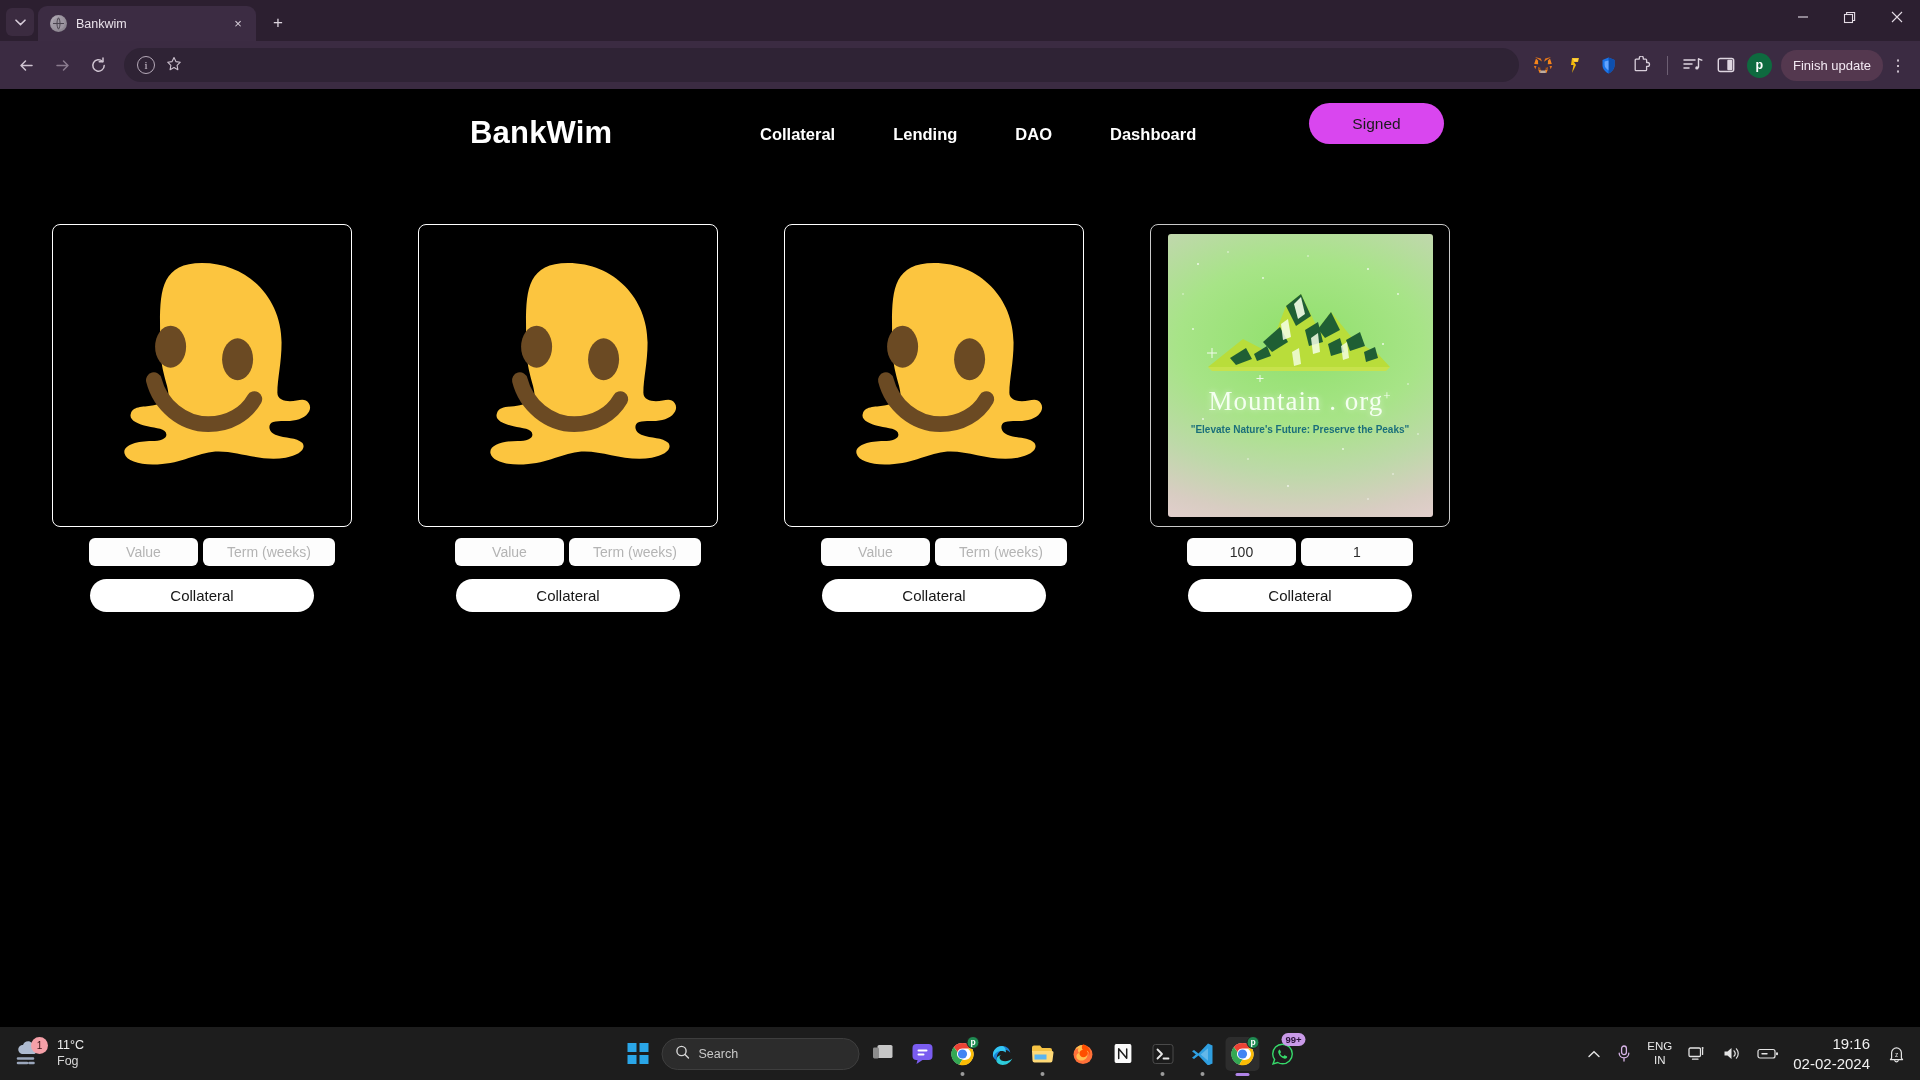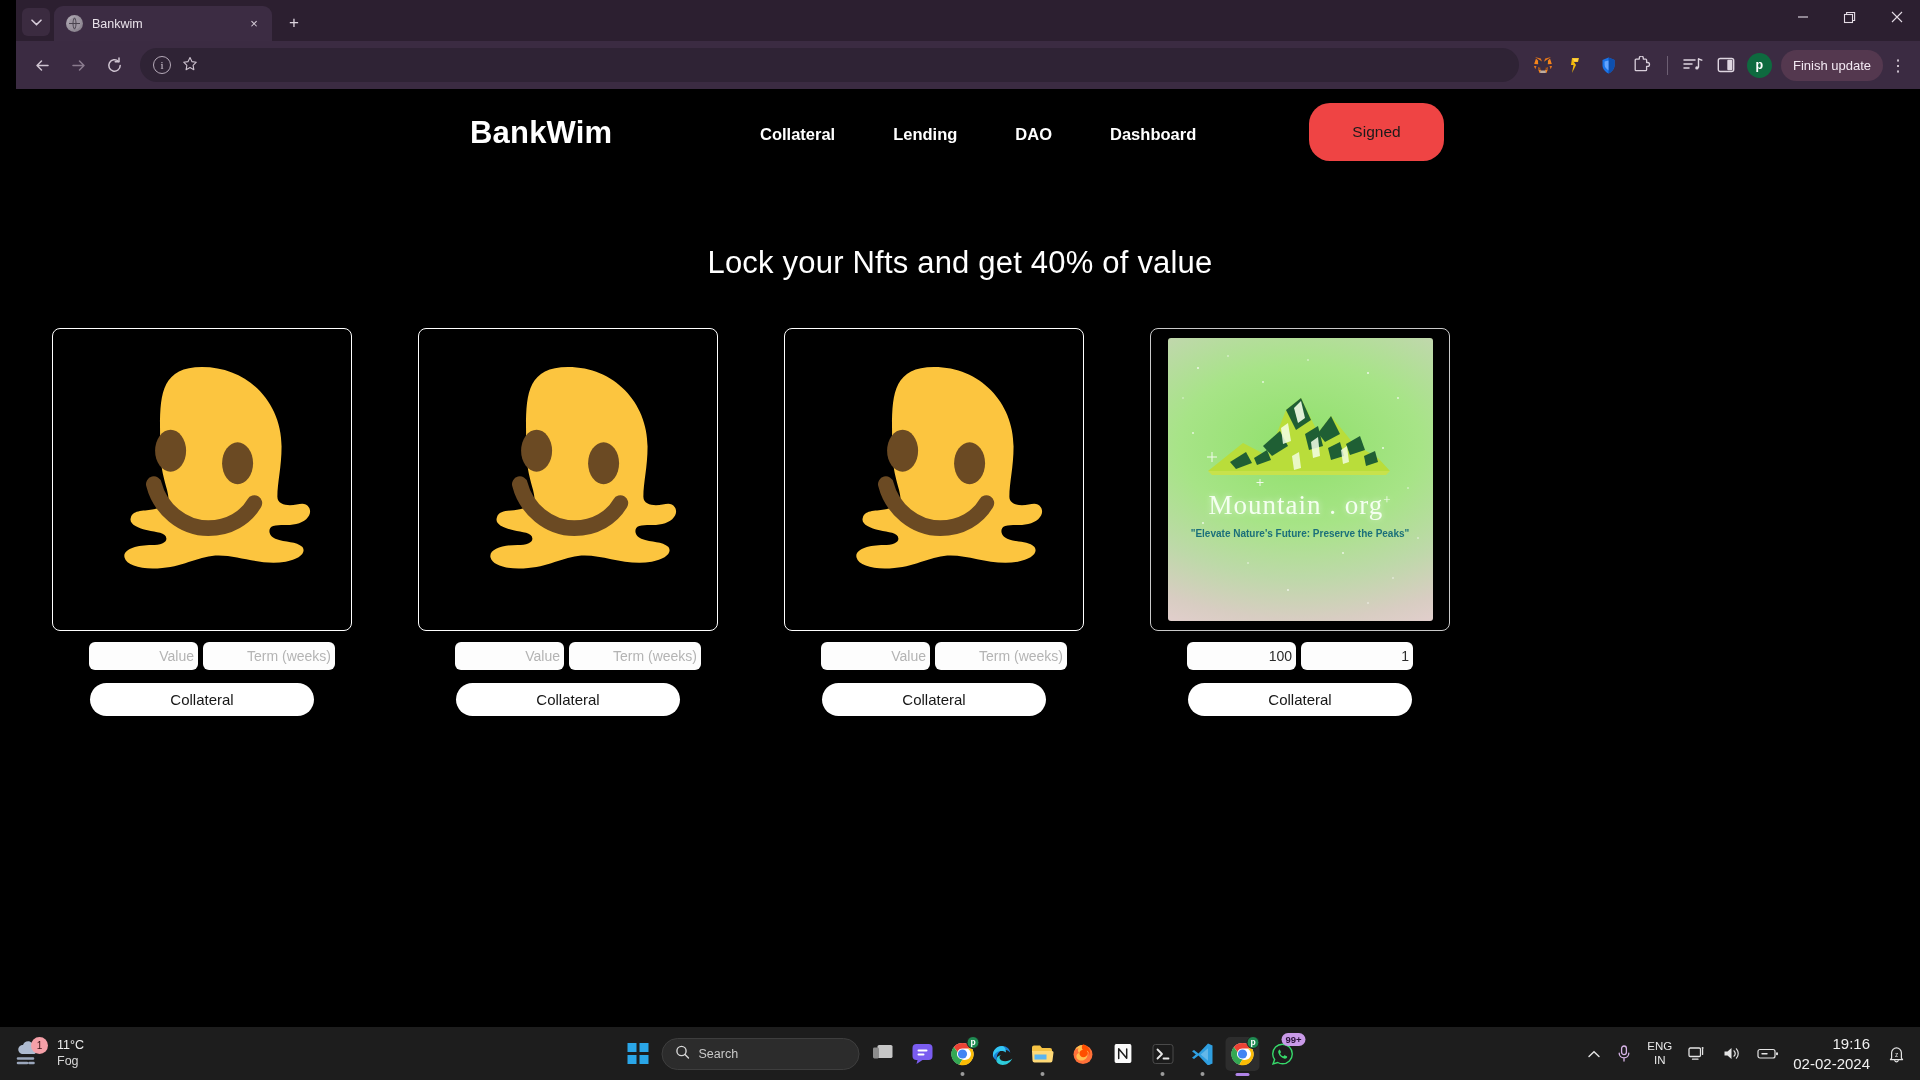--- a/index.html
+++ b/index.html
@@ -4,21 +4,21 @@
 <style>
   * { box-sizing: border-box; margin: 0; padding: 0; }
   html, body {
     width: 1920px; height: 1080px;
     overflow: hidden;
     background: #000;
     font-family: "Liberation Sans", sans-serif;
   }
 
   
-  .browser { width: 1920px; height: 1080px; position: relative; padding-left: 16px; }
+  .browser { width: 1920px; height: 1080px; position: relative; }
 
   .tabstrip {
     height: 41px; background: #2c1f30;
     display: flex; align-items: flex-end; position: relative;
   }
   .tab-list-chevron {
     width: 28px; height: 28px; margin: 0 4px 5px 6px;
     border-radius: 6px; background: #3b2b40;
     display: flex; align-items: center; justify-content: center;
     color: #d6cbd8; font-size: 11px; flex: none;
@@ -106,22 +106,22 @@
     font-size: 31px; font-weight: bold; color: #ffffff;
     position: absolute; left: 470px; top: 26px; letter-spacing: .2px;
   }
   .nav-links {
     position: absolute; left: 760px; top: 36px;
     display: flex; gap: 58px; align-items: center;
   }
   .nav-link { font-size: 16.5px; font-weight: bold; color: #ffffff; }
   .signed-btn {
     position: absolute; left: 1309px; top: 14px;
-    width: 135px; height: 58px; border-radius: 21px;
-    background: #ef4444; color: #1a1a1a;
+    width: 135px; height: 41px; border-radius: 21px;
+    background: #d946ef; color: #1a1a1a;
     display: flex; align-items: center; justify-content: center;
     font-size: 15.5px; border: none;
   }
 
   .headline {
     text-align: center; color: #fff; font-size: 31px;
     font-weight: 400; margin-top: 68px; letter-spacing: .2px;
   }
 
   .cards {
@@ -157,21 +157,21 @@
     font-size: 10px; font-weight: bold; color: #1b6f7a;
   }
 
   .inputs {
     display: flex; gap: 5px; margin-top: 11px;
     padding-left: 37px;
   }
   .ipt {
     height: 28px; border: none; border-radius: 6px;
     background: #fdfdfd; color: #2b2b2b;
-    font-size: 14px; text-align: right; font-family: "Liberation Sans", sans-serif;
+    font-size: 14px; text-align: center; font-family: "Liberation Sans", sans-serif;
     outline: none; padding: 0 4px;
   }
   .ipt::placeholder { color: #b4b4b4; }
   .ipt.value { width: 109px; }
   .ipt.term { width: 132px; }
   .ipt.n-value { width: 109px; }
   .ipt.n-term { width: 112px; }
 
   .collateral-btn {
     display: block; margin: 13px auto 0; width: 224px; height: 33px;
@@ -367,21 +367,20 @@
       <div class="brand">BankWim</div>
       <div class="nav-links">
         <span class="nav-link">Collateral</span>
         <span class="nav-link">Lending</span>
         <span class="nav-link">DAO</span>
         <span class="nav-link">Dashboard</span>
       </div>
       <button class="signed-btn">Signed</button>
     </div>
 
-    <h1 class="headline">Lock your Nfts and get 40% of value</h1>
 
     <div class="cards">
 
       <div class="card">
         <div class="card-frame">
           <svg class="melt" viewBox="0 0 128 128">
             <path fill="#fcc53f" d="M64 10c22 0 38 17 38 38 0 10-2 17-2 24 0 3 3 4 6 4 4 0 7-2 9 1 2 3-1 7-6 8-4 1-8 0-11 1-3 1-2 5 1 6 5 2 10 1 13 4 2 3-2 6-8 7-12 2-22-3-32-3-9 0-16 5-27 6-9 1-17-1-18-5-1-4 6-6 13-6 4 0 7-1 7-3 0-3-5-3-9-4-5-1-9-3-8-6 1-4 7-3 11-4 4-1 7-2 7-5 0-5-4-11-4-25C44 27 42 10 64 10z"></path>
             <ellipse cx="49" cy="50" rx="7.4" ry="10" fill="#6b4a23"></ellipse>
             <ellipse cx="81" cy="56" rx="7.4" ry="10" fill="#6b4a23"></ellipse>
             <path d="M41 66c3 12 14 21 26 21 10 0 18-5 22-12" fill="none" stroke="#6b4a23" stroke-width="7.5" stroke-linecap="round"></path>

